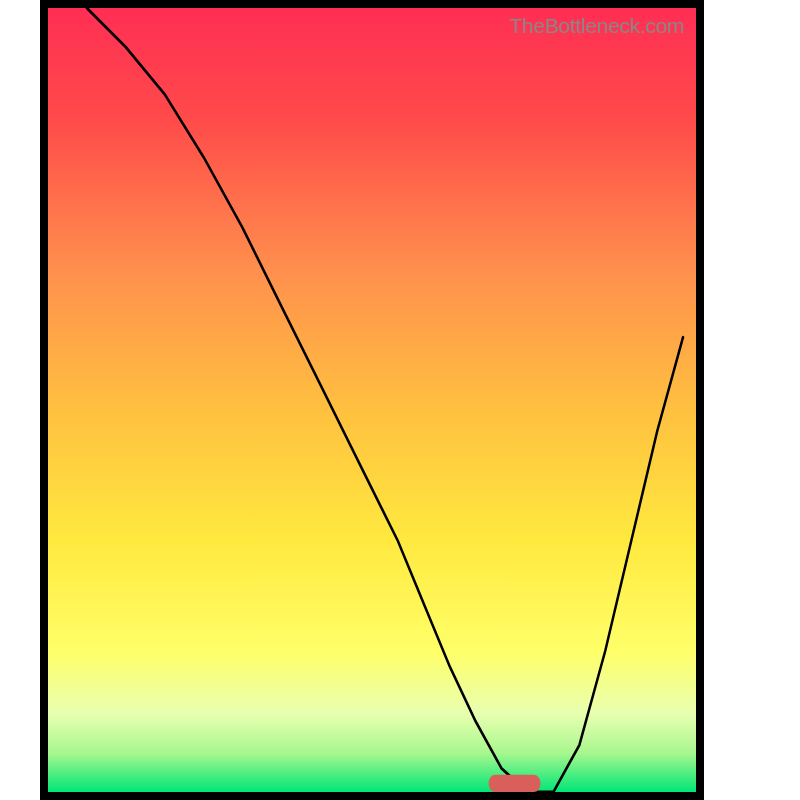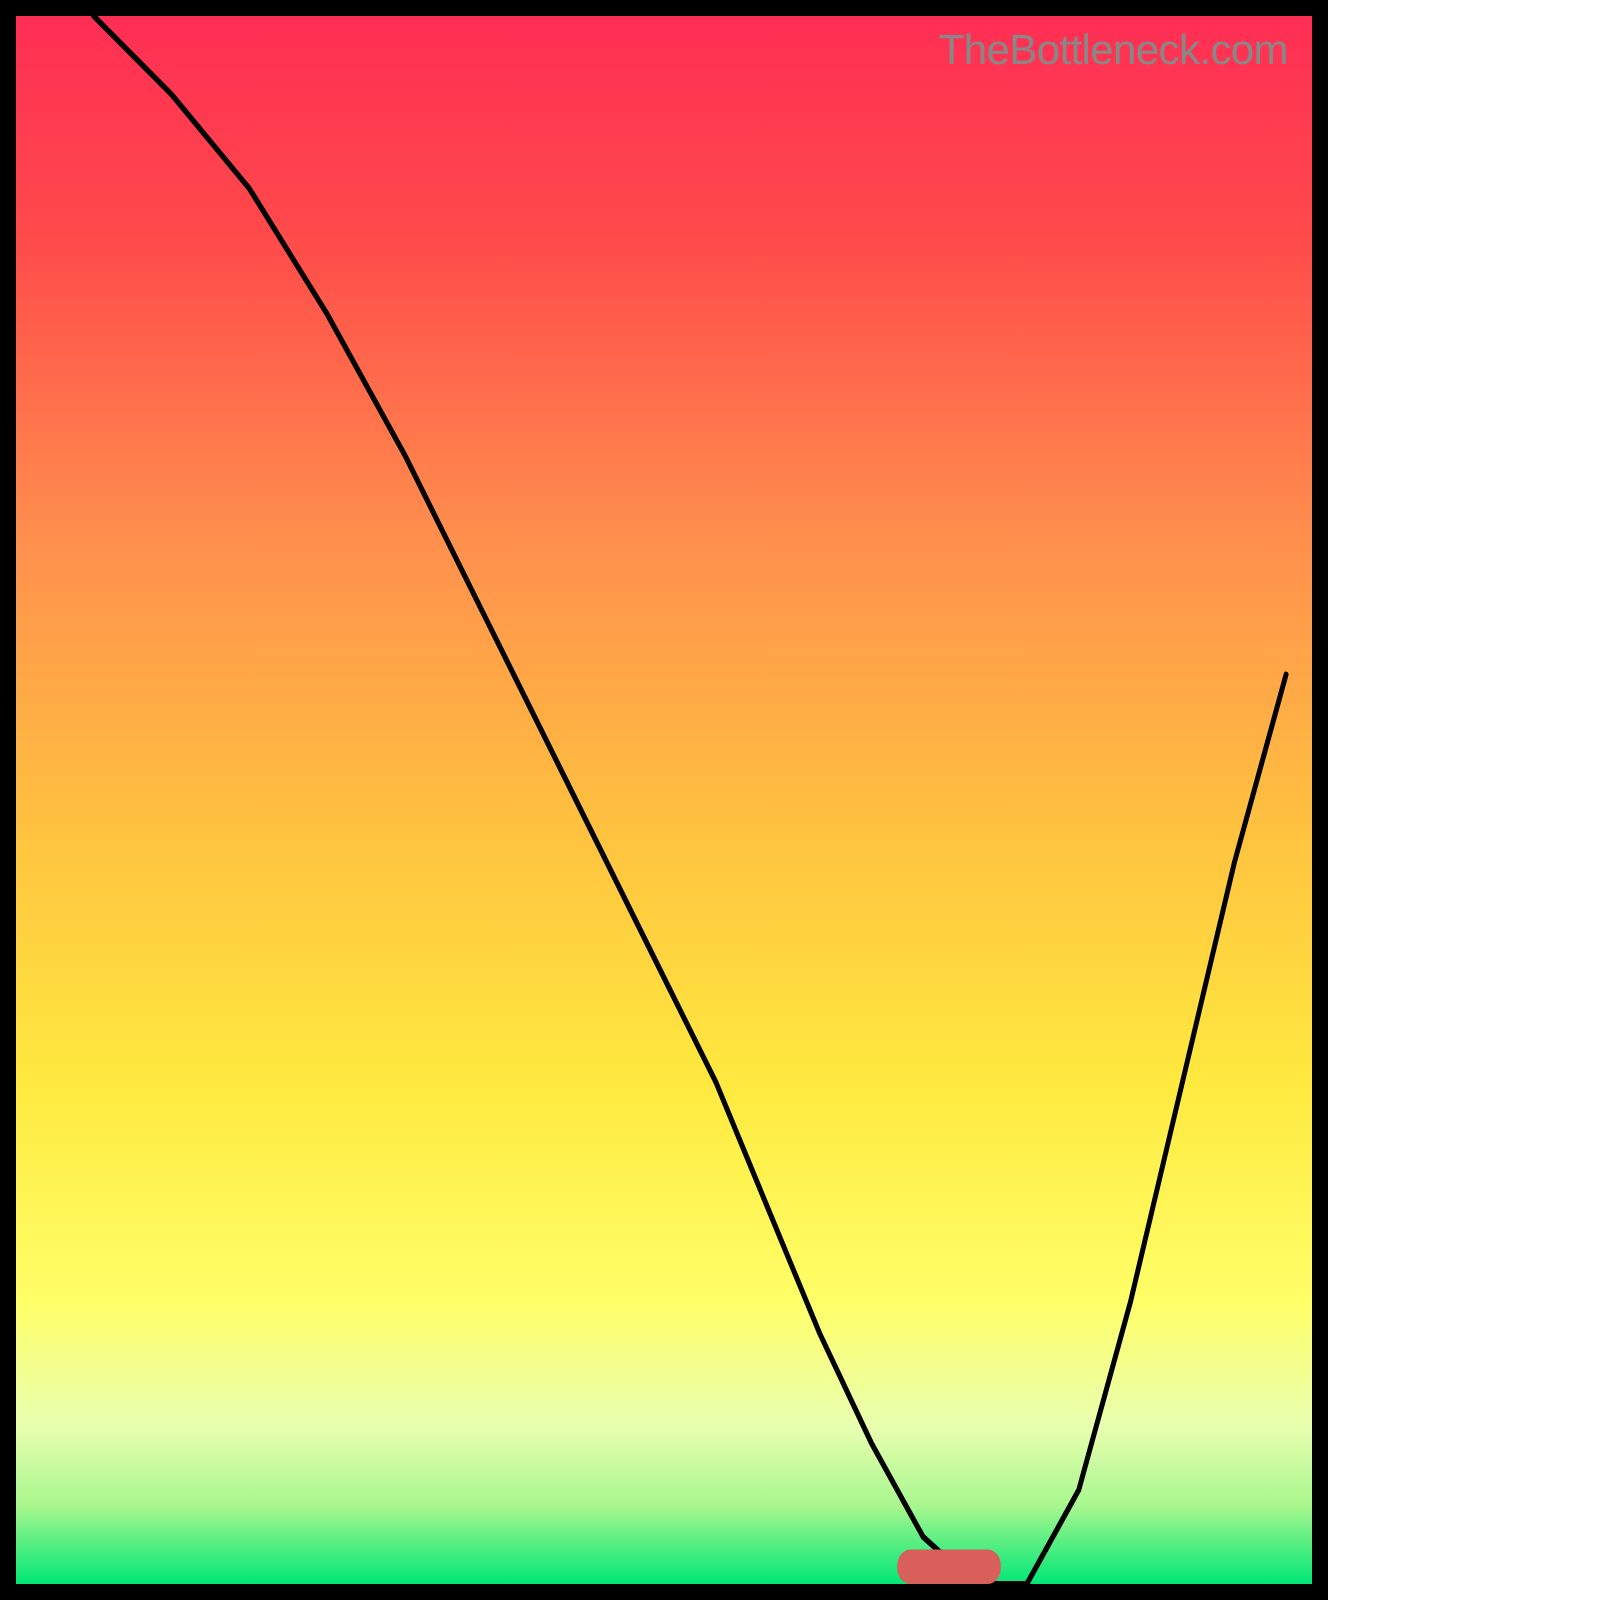--- a/index.html
+++ b/index.html
@@ -9,20 +9,21 @@
     height: 800px;
     position: relative;
     font-family: Arial, sans-serif;
   }
   .container {
     width: 664px;
     height: 800px;
     position: relative;
     border: 8px solid black;
     box-sizing: border-box;
+    margin-left: 40px;
   }
   .watermark {
     position: absolute;
     top: 6px;
     right: 12px;
     font-size: 21px;
     color: #888;
     font-weight: 500;
     z-index: 10;
     letter-spacing: -0.3px;

